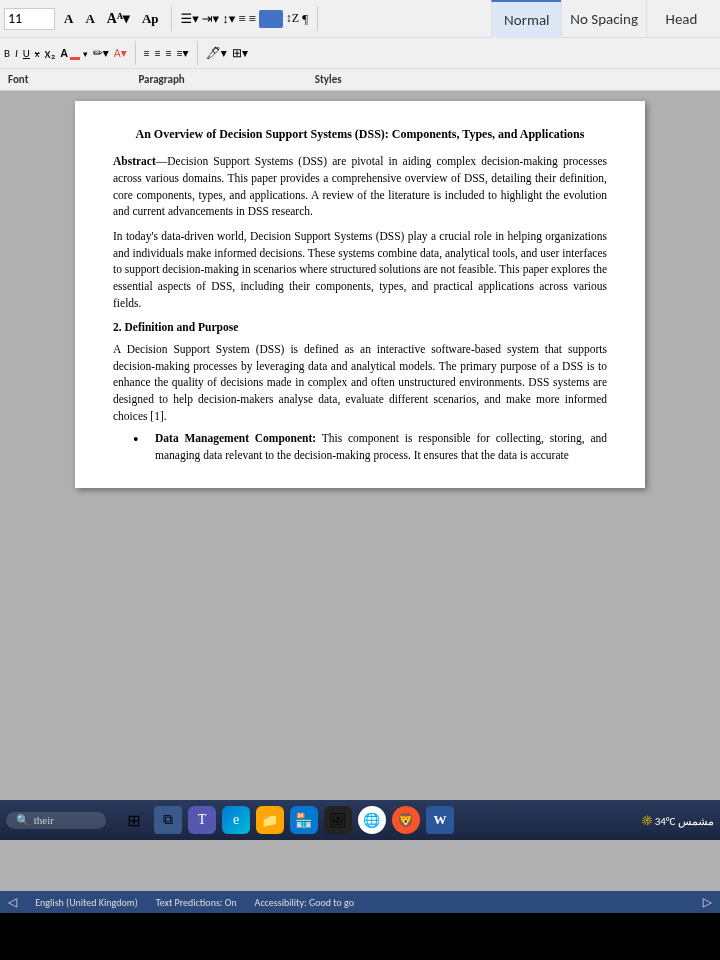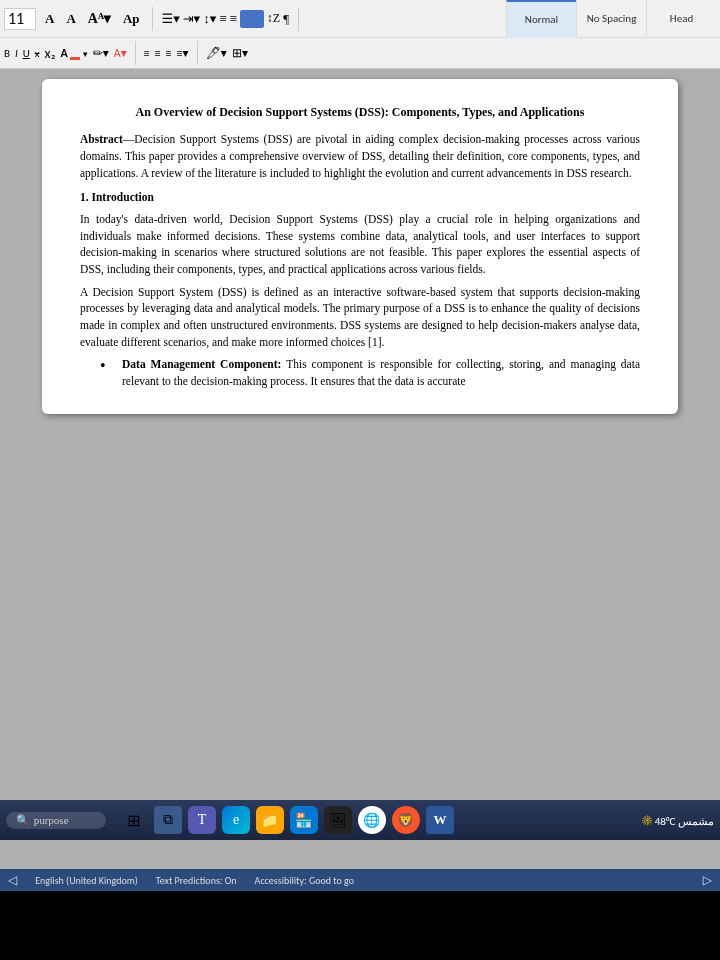--- a/index.html
+++ b/index.html
@@ -26,22 +26,22 @@
       gap: 6px;
       border-bottom: 1px solid #ddd;
     }
 
     .ribbon-font-size {
       display: flex;
       align-items: center;
       border: 1px solid #ccc;
       background: white;
       height: 22px;
-      width: 32px;
-      font-size: 16px;
+      width: 51px;
+      font-size: 14px;
       padding: 0 3px;
       font-family: Calibri, sans-serif;
     }
 
     .ribbon-btn {
       font-family: Arial, sans-serif;
       font-size: 13px;
       font-weight: bold;
       cursor: pointer;
       padding: 1px 3px;
@@ -85,21 +85,21 @@
       padding: 0 8px;
       border-left: 1px solid #ddd;
     }
 
     .style-btn.normal {
       background: #dce8f5;
       border-top: 2px solid #4472c4;
     }
 
     .style-btn-label {
-      font-size: 11px;
+      font-size: 15px;
       color: #333;
     }
 
     .ribbon-row2 {
       display: flex;
       align-items: center;
       height: 30px;
       padding: 0 4px;
       gap: 5px;
       font-family: Calibri, sans-serif;
@@ -128,28 +128,27 @@
     .doc-area {
       background: #b0b0b0;
       padding: 10px 20px;
       overflow: hidden;
       height: calc(960px - 38px - 30px - 22px - 30px - 40px);
     }
 
     .doc-page {
       background: white;
       margin: 0 auto;
-      width: 636px;
+      width: 570px;
       padding: 25px 38px 20px 38px;
       box-shadow: 2px 2px 6px rgba(0,0,0,0.4);
       font-family: 'Times New Roman', Times, serif;
       font-size: 11.5px;
       line-height: 1.45;
       color: #000;
-      border-radius: 6px;
     }
 
     .doc-title {
       text-align: center;
       font-weight: bold;
       font-size: 12px;
       margin-bottom: 10px;
     }
 
     .doc-abstract {
@@ -315,34 +314,39 @@
 
     <span style="cursor:pointer;font-size:12px;">≡</span>
     <span style="cursor:pointer;font-size:12px;">≡</span>
     <span style="cursor:pointer;font-size:12px;">≡</span>
     <span style="cursor:pointer;font-size:12px;">≡▾</span>
     <div class="ribbon-sep"></div>
     <span style="cursor:pointer;font-size:12px;">🖊▾</span>
     <span style="cursor:pointer;font-size:12px;">⊞▾</span>
   </div>
 
+  <div class="ribbon-bottom-bar">
+    <span class="section-label">Font</span>
+    <span class="section-label" style="margin-left:80px;">Paragraph</span>
+    <span class="section-label" style="margin-left:100px;">Styles</span>
+  </div>
 </div>
 
 <div class="doc-area">
   <div class="doc-page">
     <div class="doc-title">An Overview of Decision Support Systems (DSS): Components, Types, and Applications</div>
 
     <div class="doc-abstract">
       <span class="label">Abstract</span><span>—Decision Support Systems (DSS) are pivotal in aiding complex decision-making processes across various domains. This paper provides a comprehensive overview of DSS, detailing their definition, core components, types, and applications. A review of the literature is included to highlight the evolution and current advancements in DSS research.</span>
     </div>
 
 
-    <div class="doc-section-heading">1. Introduction</div>
     <div class="doc-paragraph">In today's data-driven world, Decision Support Systems (DSS) play a crucial role in helping organizations and individuals make informed decisions. These systems combine data, analytical tools, and user interfaces to support decision-making in scenarios where structured solutions are not feasible. This paper explores the essential aspects of DSS, including their components, types, and practical applications across various fields.</div>
 
+    <div class="doc-section-heading">2. Definition and Purpose</div>
     <div class="doc-paragraph">A Decision Support System (DSS) is defined as an interactive software-based system that supports decision-making processes by leveraging data and analytical models. The primary purpose of a DSS is to enhance the quality of decisions made in complex and often unstructured environments. DSS systems are designed to help decision-makers analyse data, evaluate different scenarios, and make more informed choices [1].</div>
 
 
     <div class="doc-bullet">
       <span class="bullet-dot">•</span>
       <span class="bullet-text">
         <span class="label">Data Management Component:</span><span> This component is responsible for collecting, storing, and managing data relevant to the decision-making process. It ensures that the data is accurate</span>
       </span>
     </div>
   </div>
@@ -353,21 +357,21 @@
   <span>English (United Kingdom)</span>
   <span>Text Predictions: On</span>
   <span>Accessibility: Good to go</span>
   <span style="margin-left:auto;font-size:12px;cursor:pointer;">▷</span>
 </div>
 
 <div class="taskbar">
 
   <div class="taskbar-search">
     <span style="font-size:11px;">🔍</span>
-    <span>purpose</span>
+    <span>their</span>
   </div>
 
   <div class="taskbar-icons">
     <div class="taskbar-icon" style="background:none;">
       <span style="font-size:16px;">⊞</span>
     </div>
     <div class="taskbar-icon" style="background:#3a5a8c;">
       <span style="font-size:14px;">⧉</span>
     </div>
     <div class="taskbar-icon" style="background:#5558af;border-radius:6px;">
@@ -392,19 +396,19 @@
       <span style="font-size:14px;color:white;">🦁</span>
     </div>
     <div class="taskbar-icon" style="background:#2b579a;border-radius:4px;">
       <span style="font-size:13px;color:white;font-weight:bold;">W</span>
     </div>
   </div>
 
   <div class="taskbar-right">
     <span>
       <span style="color:#ffcc00;font-size:14px;">☀</span>
-      <span>48°C</span>
+      <span>34°C</span>
       <span style="font-family:Arial;">مشمس</span>
     </span>
   </div>
 </div>
 
 <div class="black-bottom"></div>
 
 </body></html>

